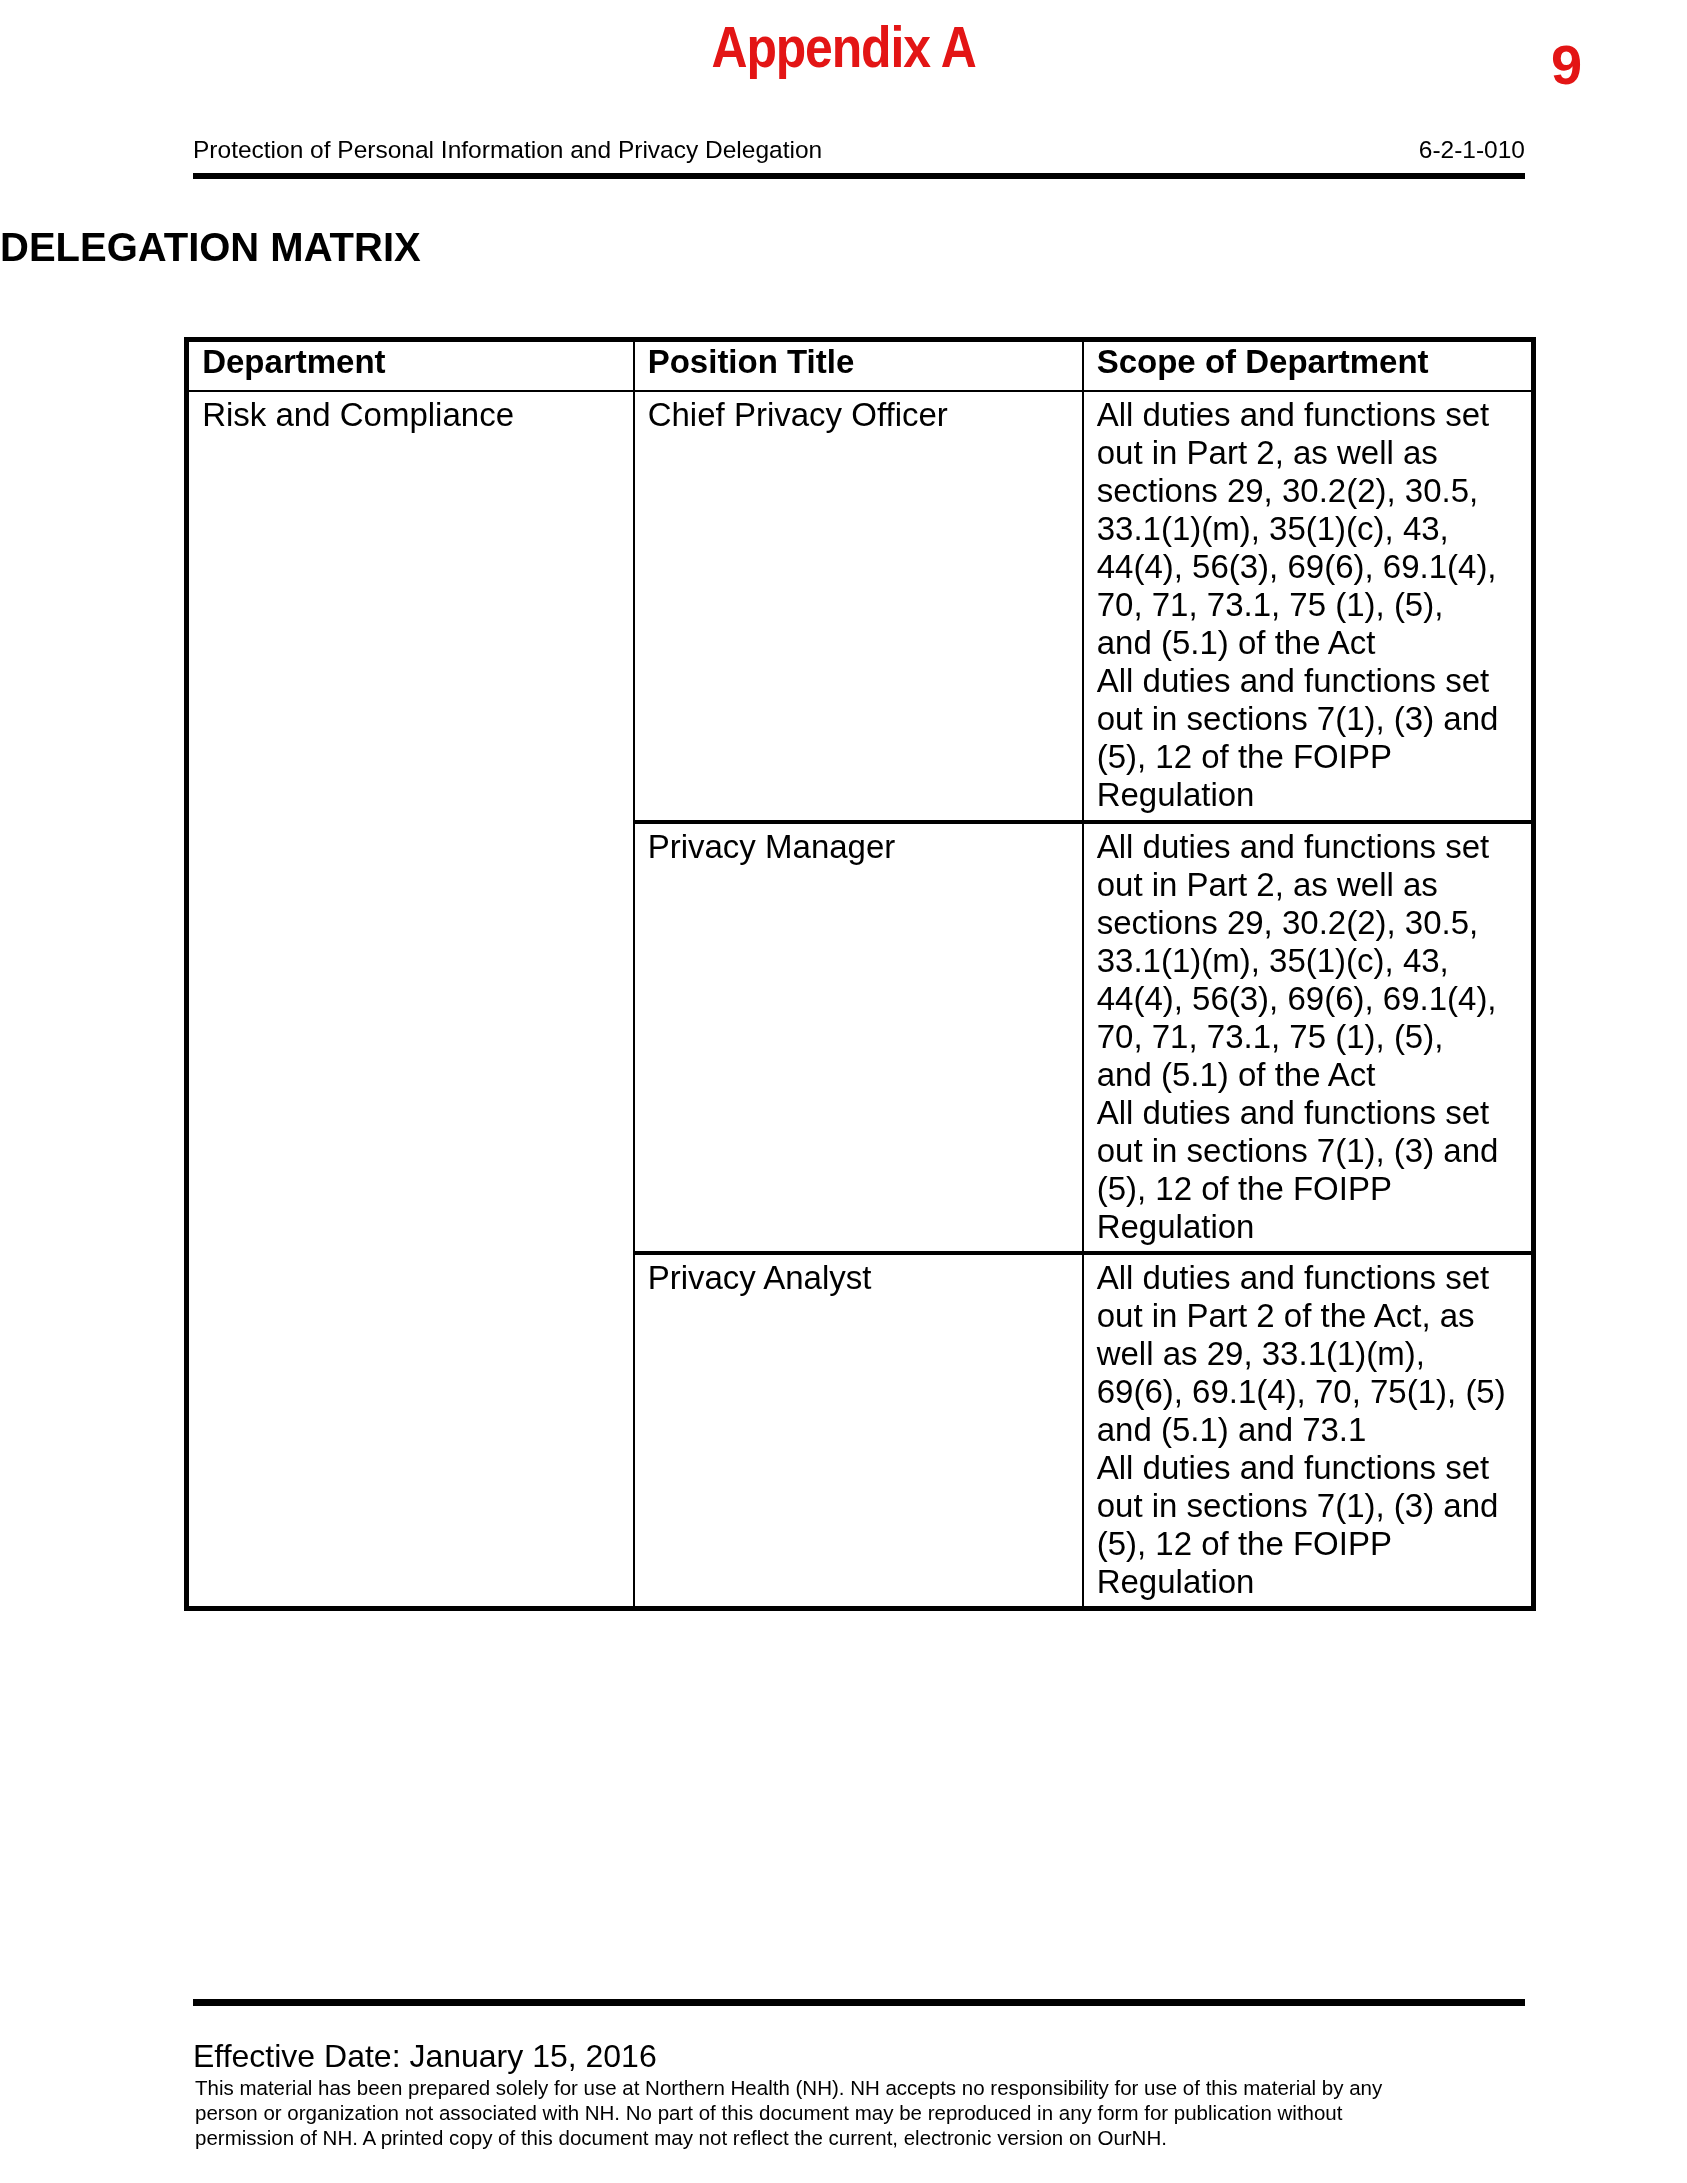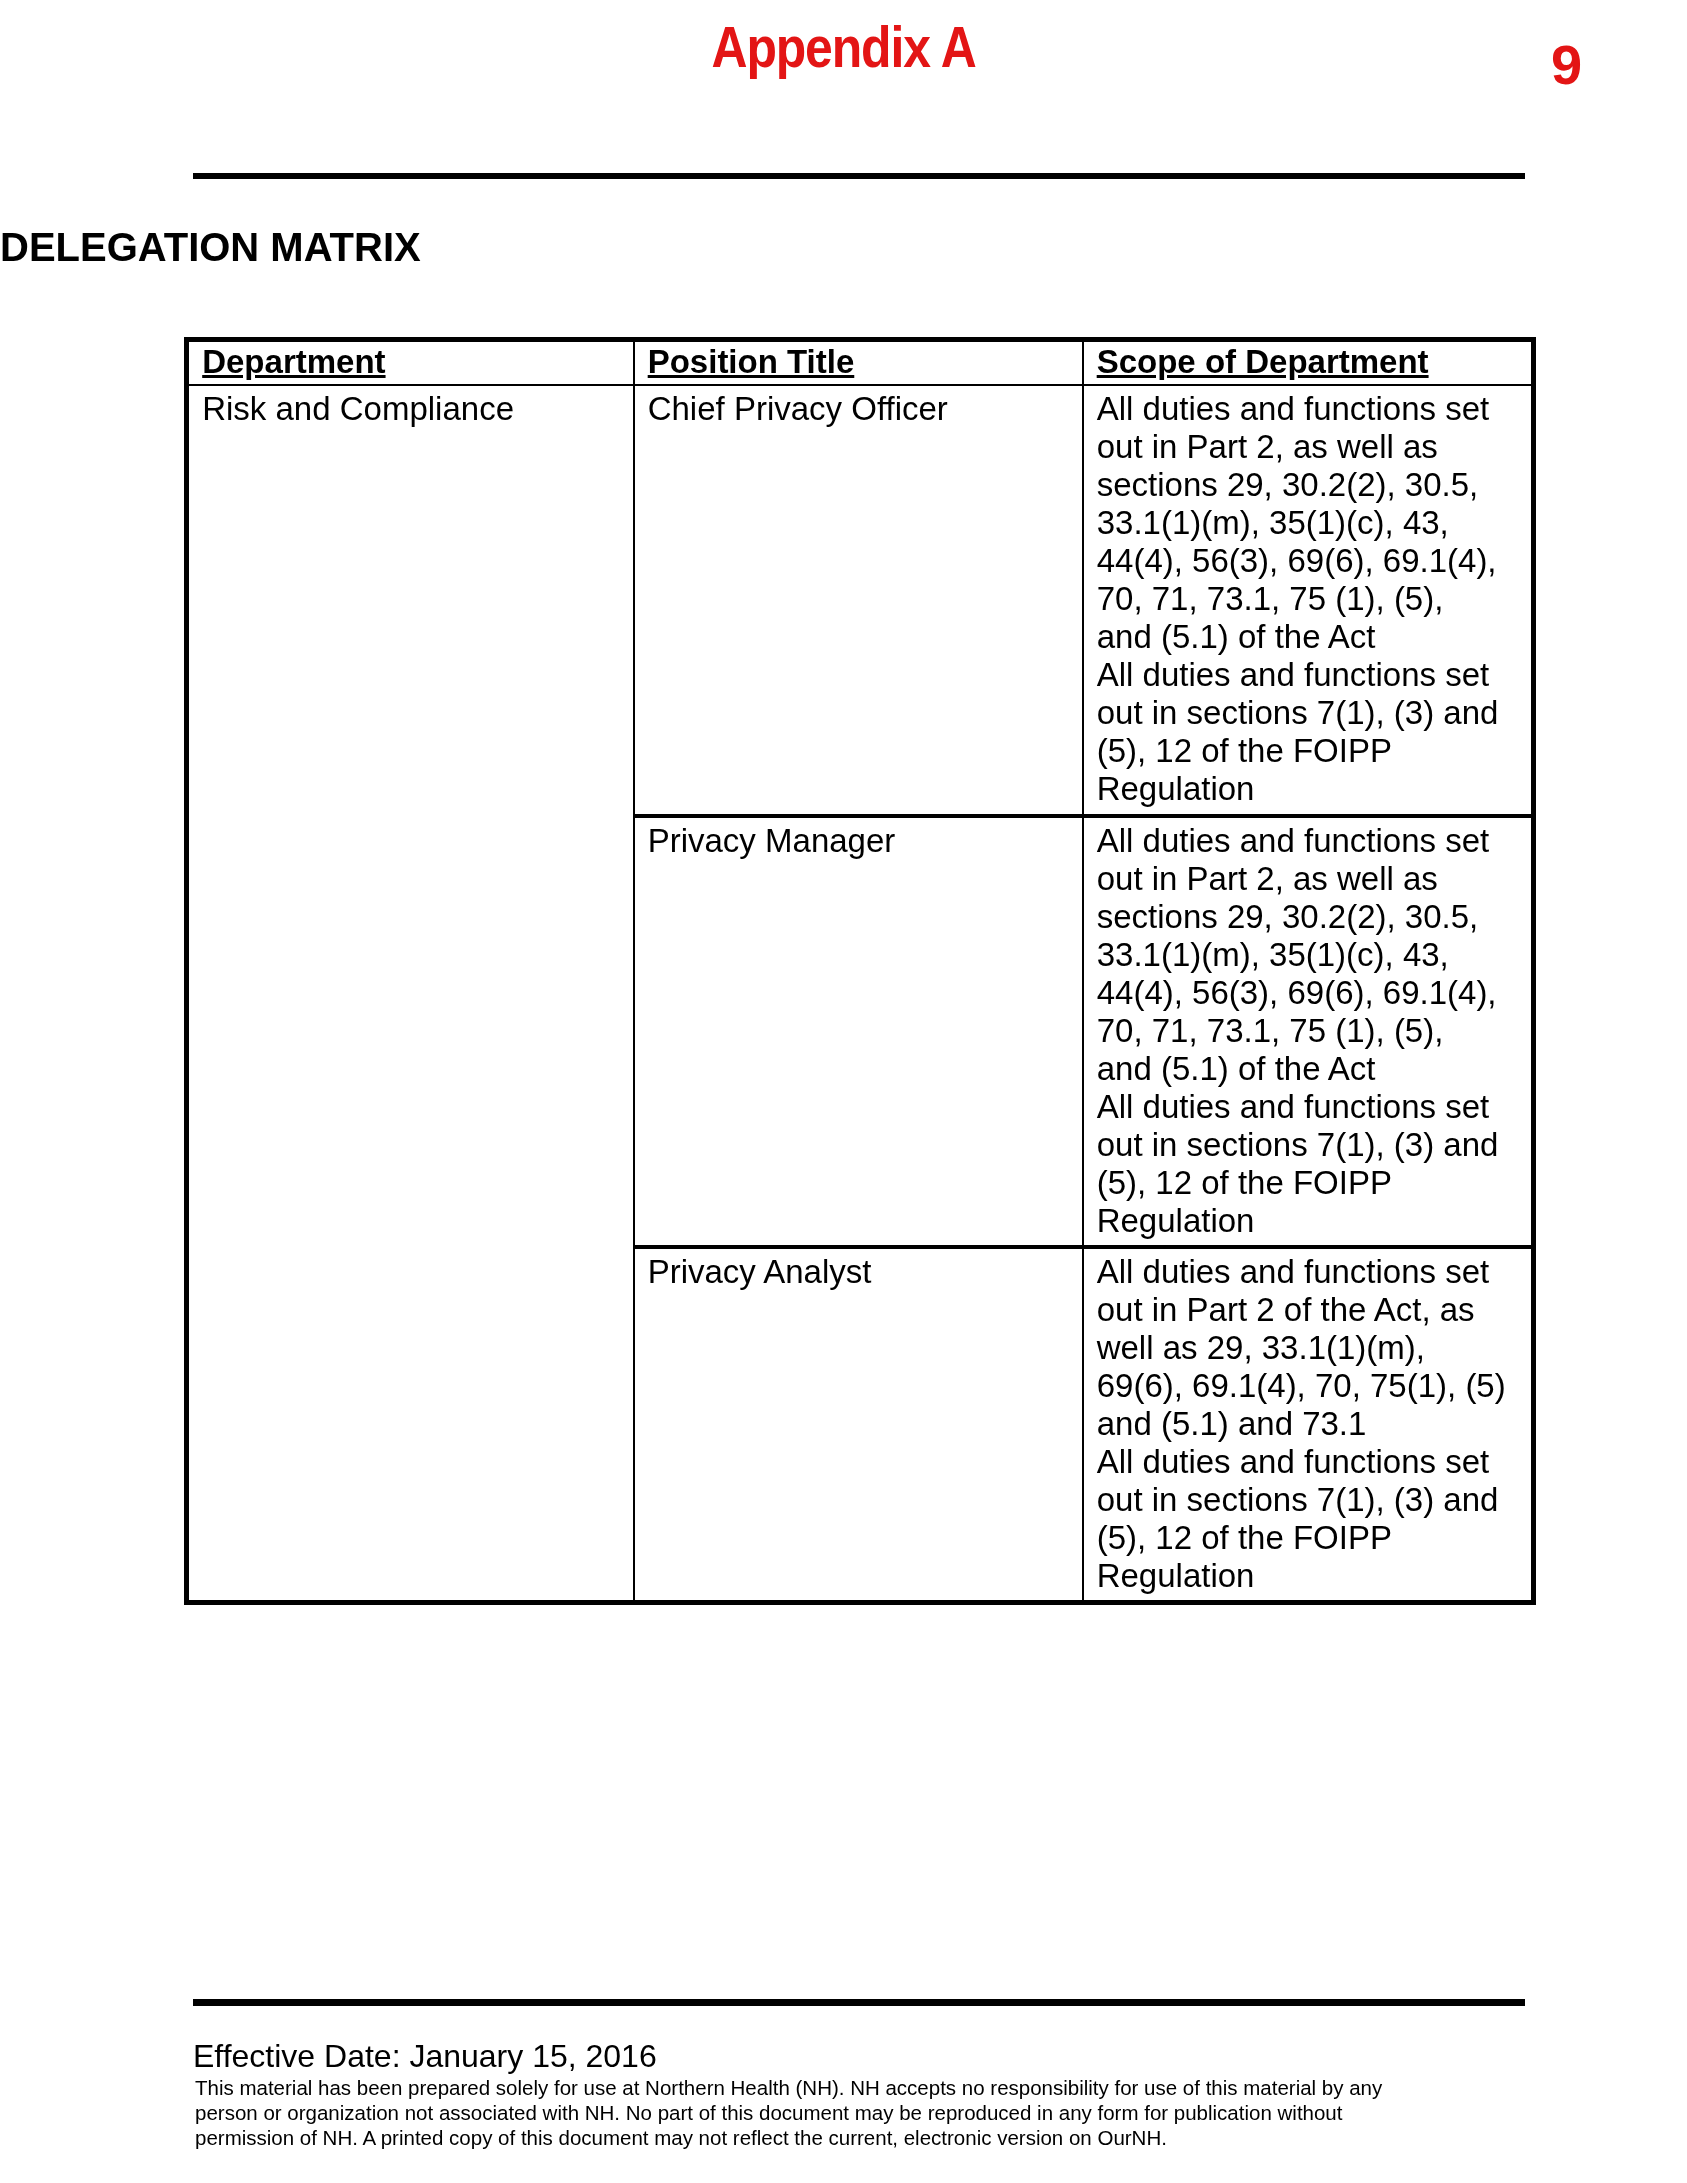--- a/index.html
+++ b/index.html
@@ -83,23 +83,22 @@
     border-right: 2.6px solid #000;
     vertical-align: top;
     text-align: left;
     padding: 4px 9.3px 5.3px 13.2px;
     overflow: hidden;
   }
   table.matrix thead th {
     font-weight: bold;
     border-bottom: 2.6px solid #000;
     padding-top: 3.3px;
-    padding-bottom: 5px;
+    padding-bottom: 11px;
     line-height: 34px;
-    text-decoration: underline;
   }
   table.matrix tbody tr.sep td { border-top: 4.6px solid #000; }
   td.scope-cell, td.dept-cell, td.pos-cell { white-space: pre-line; }
 
   
   .footer-rule {
     position: absolute;
     top: 1999px; left: 193px;
     width: 1332px; height: 6.6px;
     background: #000000;
@@ -131,20 +130,24 @@
 <body>
 
 <div class="page">
 
   <div class="appendix-title">
     <span class="squeeze">Appendix A</span>
   </div>
 
   <div class="corner-number">9</div>
 
+  <div class="doc-header">
+    <span>Protection of Personal Information and Privacy Delegation</span>
+    <span>6-2-1-010</span>
+  </div>
   <div class="header-rule"></div>
 
   <div class="matrix-title">DELEGATION MATRIX</div>
 
   <table class="matrix">
     <colgroup>
       <col class="c1">
         <col class="c2">
         <col class="c3">
     </colgroup>

